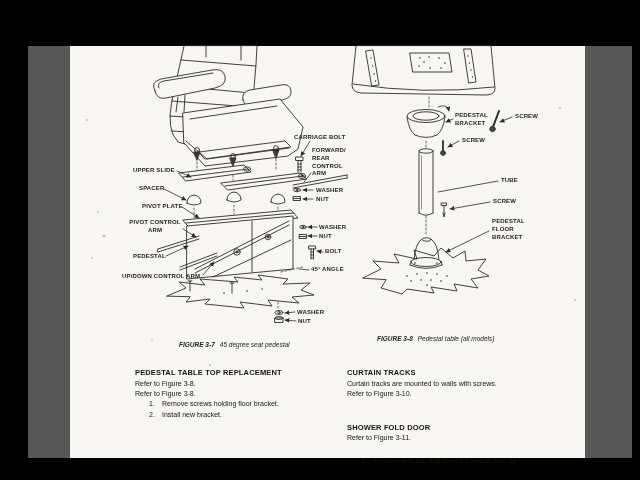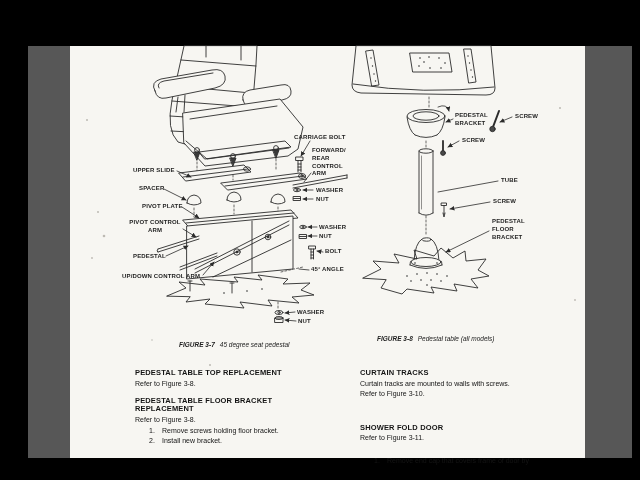--- a/index.html
+++ b/index.html
@@ -289,33 +289,32 @@
   <span class="cap" style="left:179px;top:341px">
     <span class="fig">FIGURE 3-7</span><span>45 degree seat pedestal</span>
   </span>
   <span class="cap" style="left:377px;top:335px">
     <span class="fig">FIGURE 3-8</span><span>Pedestal table (all models)</span>
   </span>
 
   <div class="col" style="left:135px;top:369px;width:172px">
     <div class="h">PEDESTAL TABLE TOP REPLACEMENT</div>
     <div class="b">Refer to Figure 3-8.</div>
-    <div class="h gap8">PEDESTAL TABLE FLOOR BRACKET REPLACEMENT</div>
     <div class="b">Refer to Figure 3-8.</div>
     <div class="step">
       <span class="n">1.</span>
       <span>Remove screws holding floor bracket.</span>
     </div>
     <div class="step">
       <span class="n">2.</span>
       <span>Install new bracket.</span>
     </div>
   </div>
 
-  <div class="col" style="left:360px;top:369px;width:196px">
+  <div class="col" style="left:347px;top:369px;width:196px">
     <div class="h">CURTAIN TRACKS</div>
     <div class="b">Curtain tracks are mounted to walls with screws.</div>
     <div class="b">Refer to Figure 3-10.</div>
     <div class="h gap22">SHOWER FOLD DOOR</div>
     <div class="b">Refer to Figure 3-11.</div>
     <div class="step gap14">
       <span class="n">1.</span>
       <span>Remove end cap that covers frame of door by</span>
     </div>
   </div>

